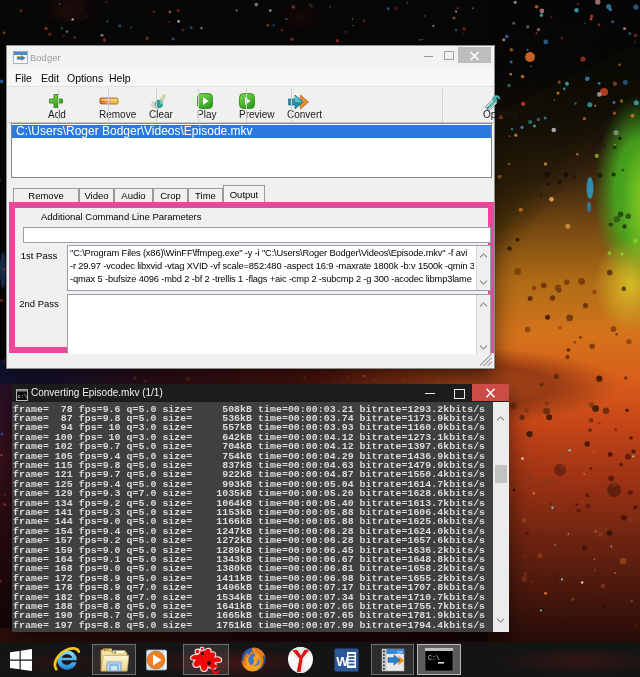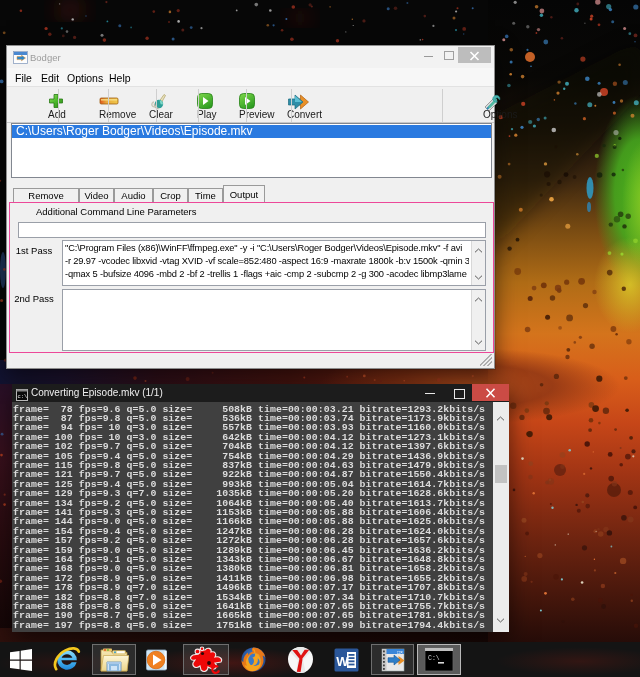--- a/index.html
+++ b/index.html
@@ -26,21 +26,21 @@
 #wf-toolbar { position:absolute; left:0; top:40px; width:100%; height:37px; background:#f0f0f0; border-top:1px solid #e2e2e2; border-bottom:1px solid #c8c8c8; }
 .tbtn { position:absolute; top:0; height:36px; text-align:right;padding-left:40px; }
 .tbtn .ic { display:block; margin:6px auto 0; height:18px; }
 .tbtn .lb { display:block; font-size:10px; margin-top:-2px; color:#1a1a1a; }
 .tsep { position:absolute; top:2px; width:1px; height:33px; background:#cfcfcf; }
 #wf-list { position:absolute; left:4px; top:77px; width:481px; height:55px; background:#fff; border:1px solid #828790; }
 #wf-row { position:absolute; left:0; top:1px; width:100%; height:13px; background:#2a7ae0; color:#fff; font-size:12px; line-height:13px; padding-left:4px; }
 #wf-tabs { position:absolute; left:2px; top:139px; width:485px; height:17px; }
 .tab { position:absolute; bottom:0; height:14px; background:#f0f0f0; border:1px solid #9a9a9a; border-bottom:none; font-size:9.5px; text-align:center; line-height:14px; }
 .tab.active { height:17px; line-height:18px; background:#f2f2f2; z-index:3; }
-#wf-panel { position:absolute; left:2px; top:156px; width:485px; height:151px; background:#f0f0f0; border:1px solid #ec4899; }
+#wf-panel { position:absolute; left:2px; top:156px; width:485px; height:151px; background:#f0f0f0; border:6px solid #ec4899; }
 #wf-acl { position:absolute; left:26px; top:3px; font-size:9.5px; }
 #wf-input { position:absolute; left:8px; top:19px; width:468px; height:16px; background:#fff; border:1px solid #9a9fa8; }
 .passlbl { position:absolute; font-size:9.5px; width:48px; text-align:center; }
 .passbox { position:absolute; left:52px; width:424px; background:#fff; border:1px solid #9a9fa8; }
 .pb-text { position:absolute; left:2px; top:1px; right:16px; font-size:9.3px; line-height:13px; white-space:pre; overflow:hidden; letter-spacing:-0.15px; }
 .vsb { position:absolute; right:0; top:0; bottom:0; width:14px; background:#f0f0f0; border-left:1px solid #d8d8d8; }
 .vsb .up { position:absolute; top:3px; left:2px; }
 .vsb .dn { position:absolute; bottom:3px; left:2px; }
 #wf-status { position:absolute; left:0px; top:308px; width:487px; height:14px; background:#f0f0f0; }
 #grip { position:absolute; right:2px; bottom:2px; width:12px; height:12px;

